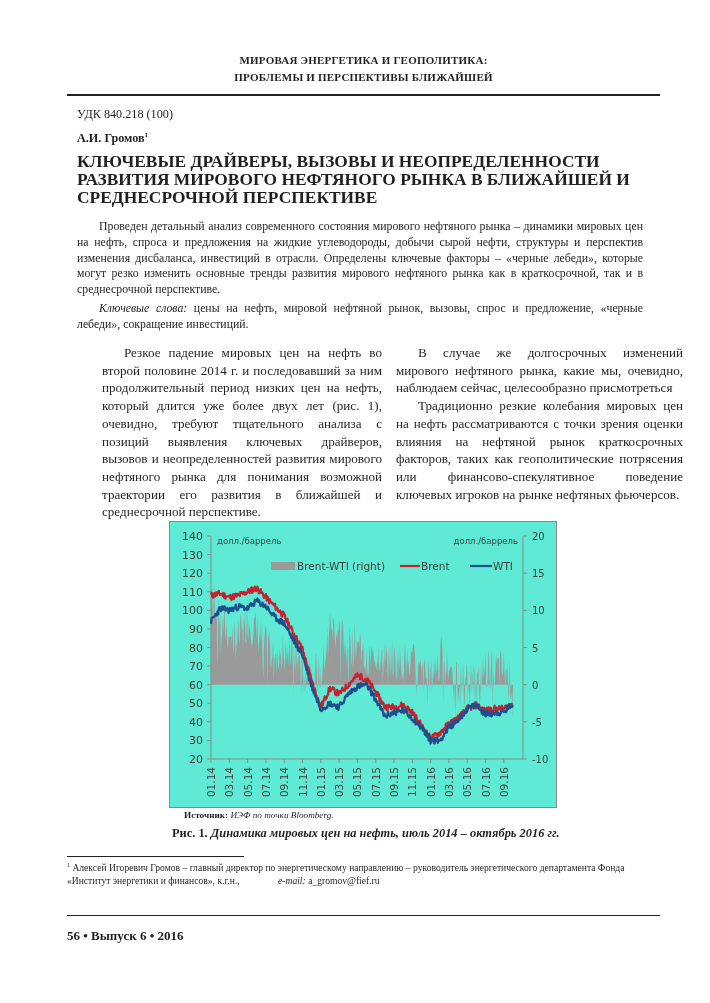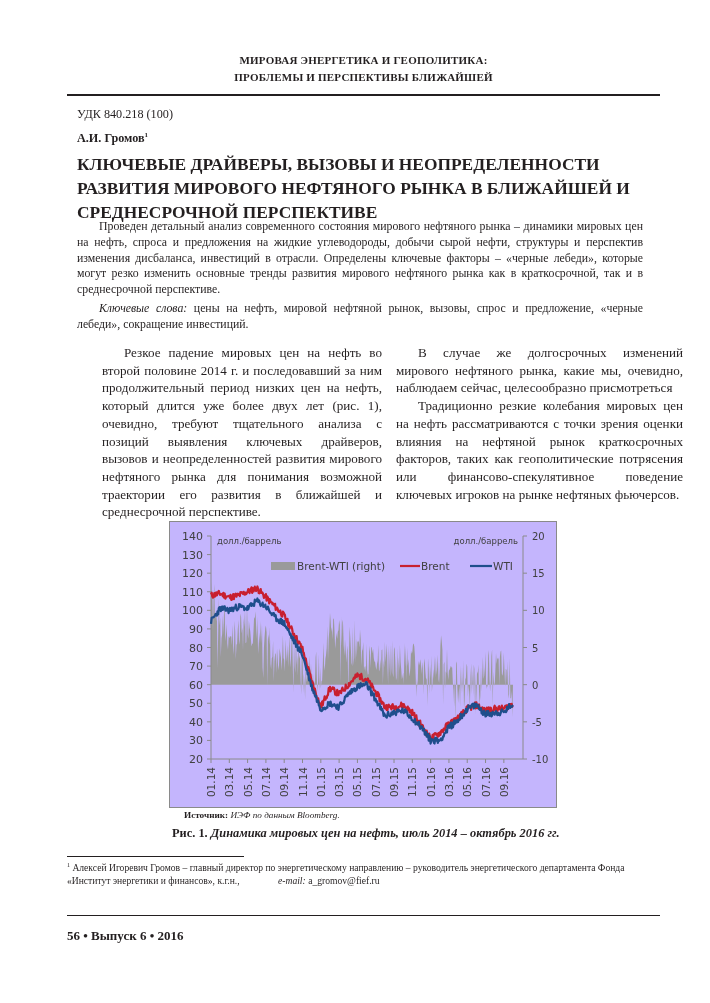--- a/index.html
+++ b/index.html
@@ -5,29 +5,29 @@
   html, body { margin: 0; padding: 0; background: #ffffff; }
   body { width: 710px; height: 1003px; position: relative; overflow: hidden;
          font-family: "Liberation Serif", "DejaVu Serif", serif; color: #231f20; }
   .abs { position: absolute; }
   .journal-header { left: 67px; width: 593px; top: 52px; text-align: center;
     font-weight: bold; font-size: 11px; line-height: 17px; letter-spacing: 0.2px; }
   .rule-top { left: 67px; width: 593px; top: 94px; height: 2px; background: #231f20; }
   .udk { left: 77px; top: 107px; font-size: 12.2px; }
   .author { left: 77px; top: 131px; font-size: 12.2px; font-weight: bold; }
   .author sup { font-size: 7px; }
-  .title { left: 77px; top: 152px; width: 590px; font-size: 17.4px; font-weight: bold; line-height: 24px; }
+  .title { left: 77px; top: 152px; width: 590px; font-size: 17.4px; font-weight: bold; line-height: 18px; }
   .abstract { left: 77px; top: 219px; width: 566px; font-size: 11.8px; line-height: 15.8px; text-align: justify; text-indent: 22px; }
   .keywords { left: 77px; top: 301px; width: 566px; font-size: 11.8px; line-height: 15.8px; text-align: justify; text-indent: 22px; }
   .keywords i { font-style: italic; }
   .col { top: 344px; font-size: 13.1px; line-height: 17.7px; text-align: justify; margin-left: 25px; }
   .col p { margin: 0; text-indent: 22px; }
   .col-left { left: 77px; width: 280px; }
   .col-right { left: 371px; width: 287px; }
-  .chart-frame { left: 169px; top: 521px; width: 386px; height: 285px; border: 1px solid #8a8a8a; background: #c4b5fd; }
+  .chart-frame { left: 169px; top: 521px; width: 386px; height: 285px; border: 1px solid #8a8a8a; background: #5eead4; }
   .chart-frame svg { display: block; }
   .source { left: 172px; top: 810px; font-size: 9.2px; }
   .source b { font-weight: bold; padding-left: 12px; }
   .source i { font-style: italic; }
   .caption { left: 172px; top: 826px; font-size: 12.4px; font-weight: bold; }
   .caption i { font-style: italic; }
   .fn-rule { left: 67px; top: 856px; width: 177px; height: 1px; background: #231f20; }
   .footnote { left: 67px; top: 859px; width: 595px; font-size: 9.6px; line-height: 12.6px; }
   .footnote sup { font-size: 6px; }
   .footnote i { font-style: italic; margin-left: 36px; }
@@ -154,20 +154,20 @@
       <rect x="101" y="40" width="24" height="8" fill="#9a9a9a"></rect>
       <text class="ax" x="127" y="48" font-size="10.5">Brent-WTI (right)</text>
       <line x1="230" y1="44" x2="250" y2="44" stroke="#c8202f" stroke-width="2.2"></line>
       <text class="ax" x="251" y="48" font-size="10.5">Brent</text>
       <line x1="300" y1="44" x2="322" y2="44" stroke="#1f4e8c" stroke-width="2.2"></line>
       <text class="ax" x="323" y="48" font-size="10.5">WTI</text>
     </g>
   </svg>
 </div>
 
-<div class="abs source"><b>Источник:</b><i> ИЭФ по данным Bloomberg.</i></div>
+<div class="abs source"><b>Источник:</b><i> ИЭФ по точки Bloomberg.</i></div>
 <div class="abs caption"><span>Рис. 1. </span><i>Динамика мировых цен на нефть, июль 2014 – октябрь 2016 гг.</i></div>
 
 <div class="abs fn-rule"></div>
 <div class="abs footnote"><sup>1</sup><span> Алексей Игоревич Громов – главный директор по энергетическому направлению – руководитель энергетического департамента Фонда «Институт энергетики и финансов», к.г.н., </span><i>e-mail:</i><span> a_gromov@fief.ru</span></div>
 
 <div class="abs rule-bottom"></div>
 <div class="abs page-footer">56 • Выпуск  6  •  2016</div>
 
 </body></html>

